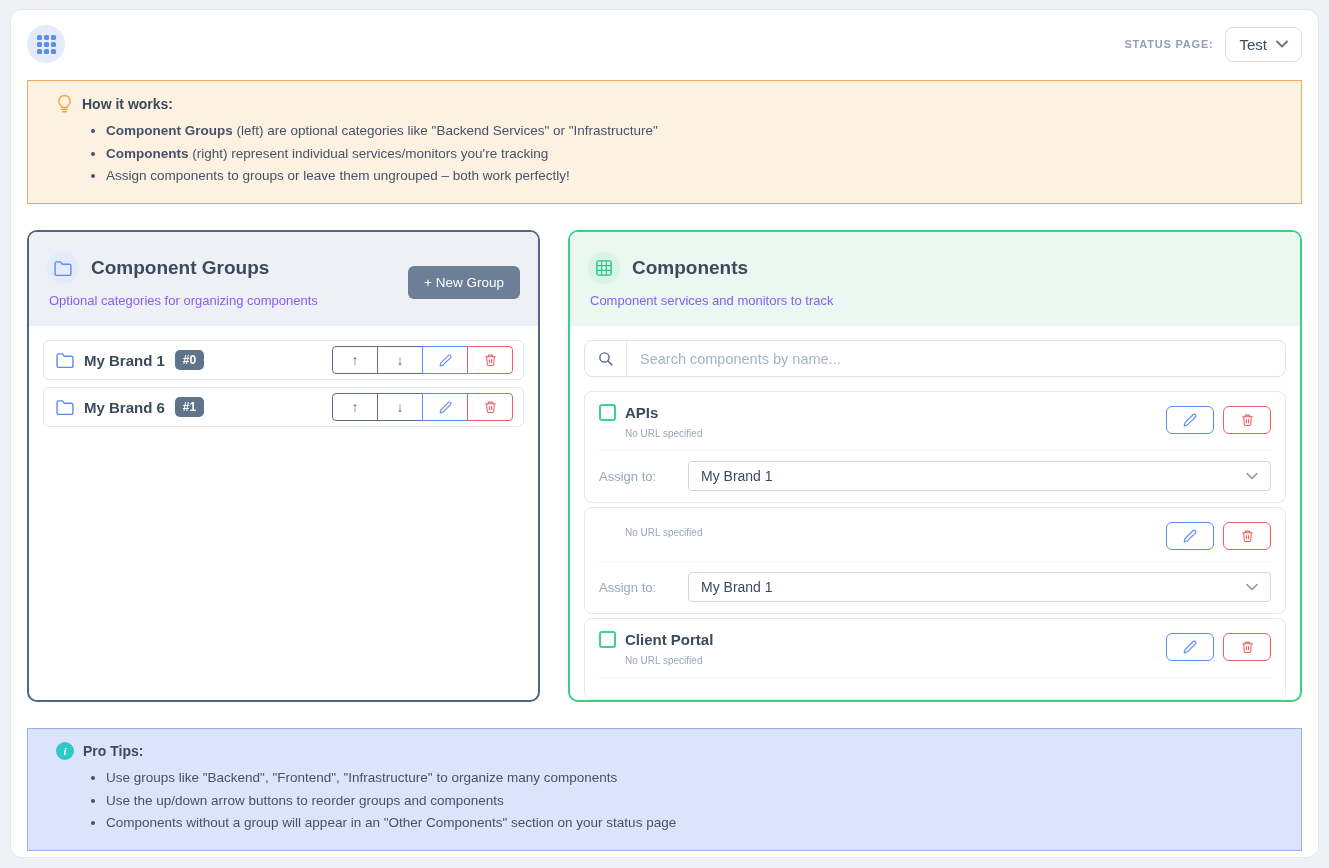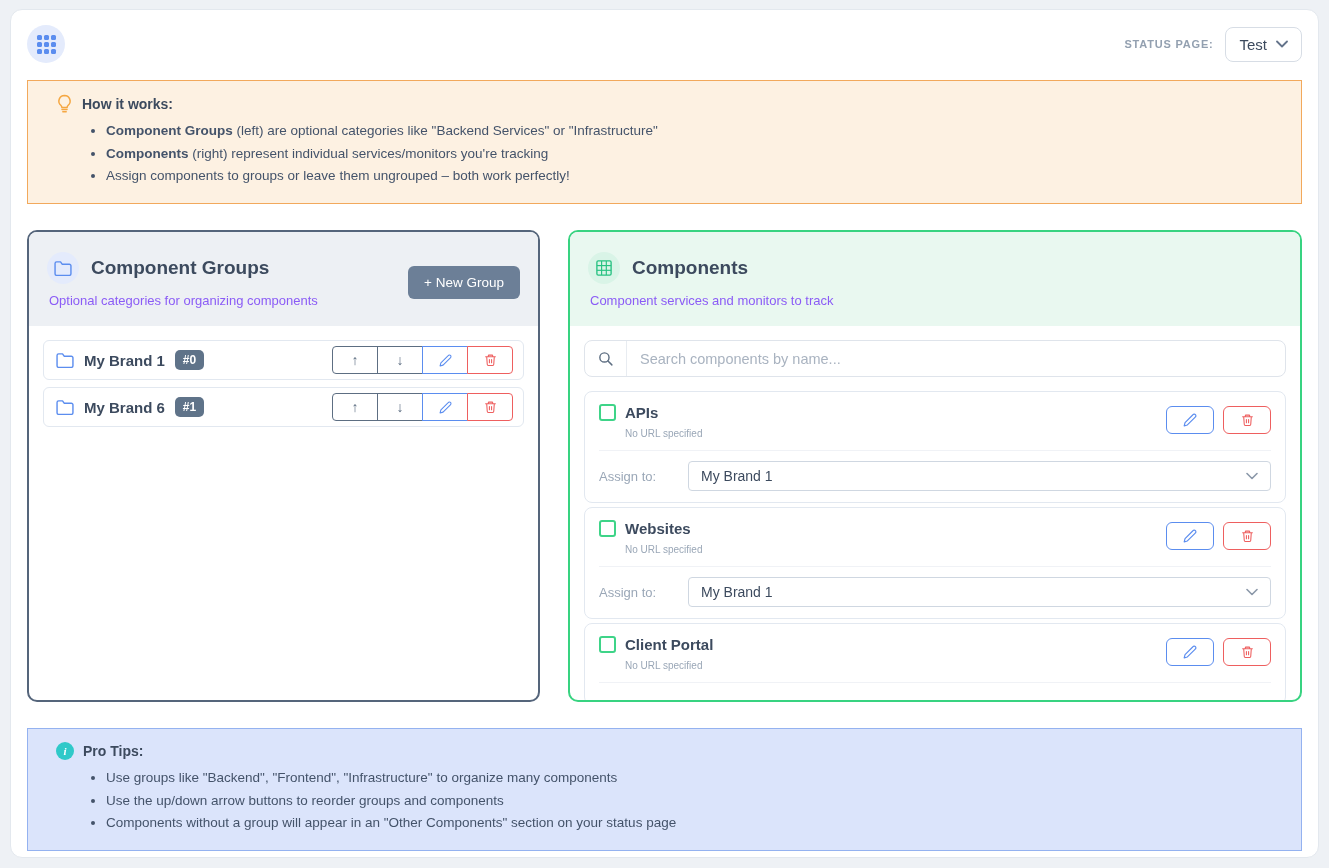--- a/index.html
+++ b/index.html
@@ -317,24 +317,20 @@
               <svg width="12" height="8" viewBox="0 0 12 8">
                   <polyline points="1,1.5 6,6.5 11,1.5" fill="none" stroke="#8b98a9" stroke-width="1.6" stroke-linecap="round" stroke-linejoin="round"></polyline>
                 </svg>
             </div>
           </div>
         </div>
 
         <div class="comp-card">
           <div class="comp-top">
             <div class="comp-left">
-              <div class="comp-name-row">
-                <span class="checkbox"></span>
-                <span class="comp-name">Websites</span>
-              </div>
               <div class="comp-url">No URL specified</div>
             </div>
             <div class="comp-actions">
               <button class="icon-btn edit">
                 <svg width="14" height="14" viewBox="0 0 24 24">
                     <path d="M17 3a2.85 2.85 0 1 1 4 4L7.5 20.5 2 22l1.5-5.5L17 3z" fill="none" stroke="#5b8def" stroke-width="2" stroke-linecap="round" stroke-linejoin="round"></path>
                   </svg>
               </button>
               <button class="icon-btn del">
                 <svg width="13" height="14" viewBox="0 0 24 24">

